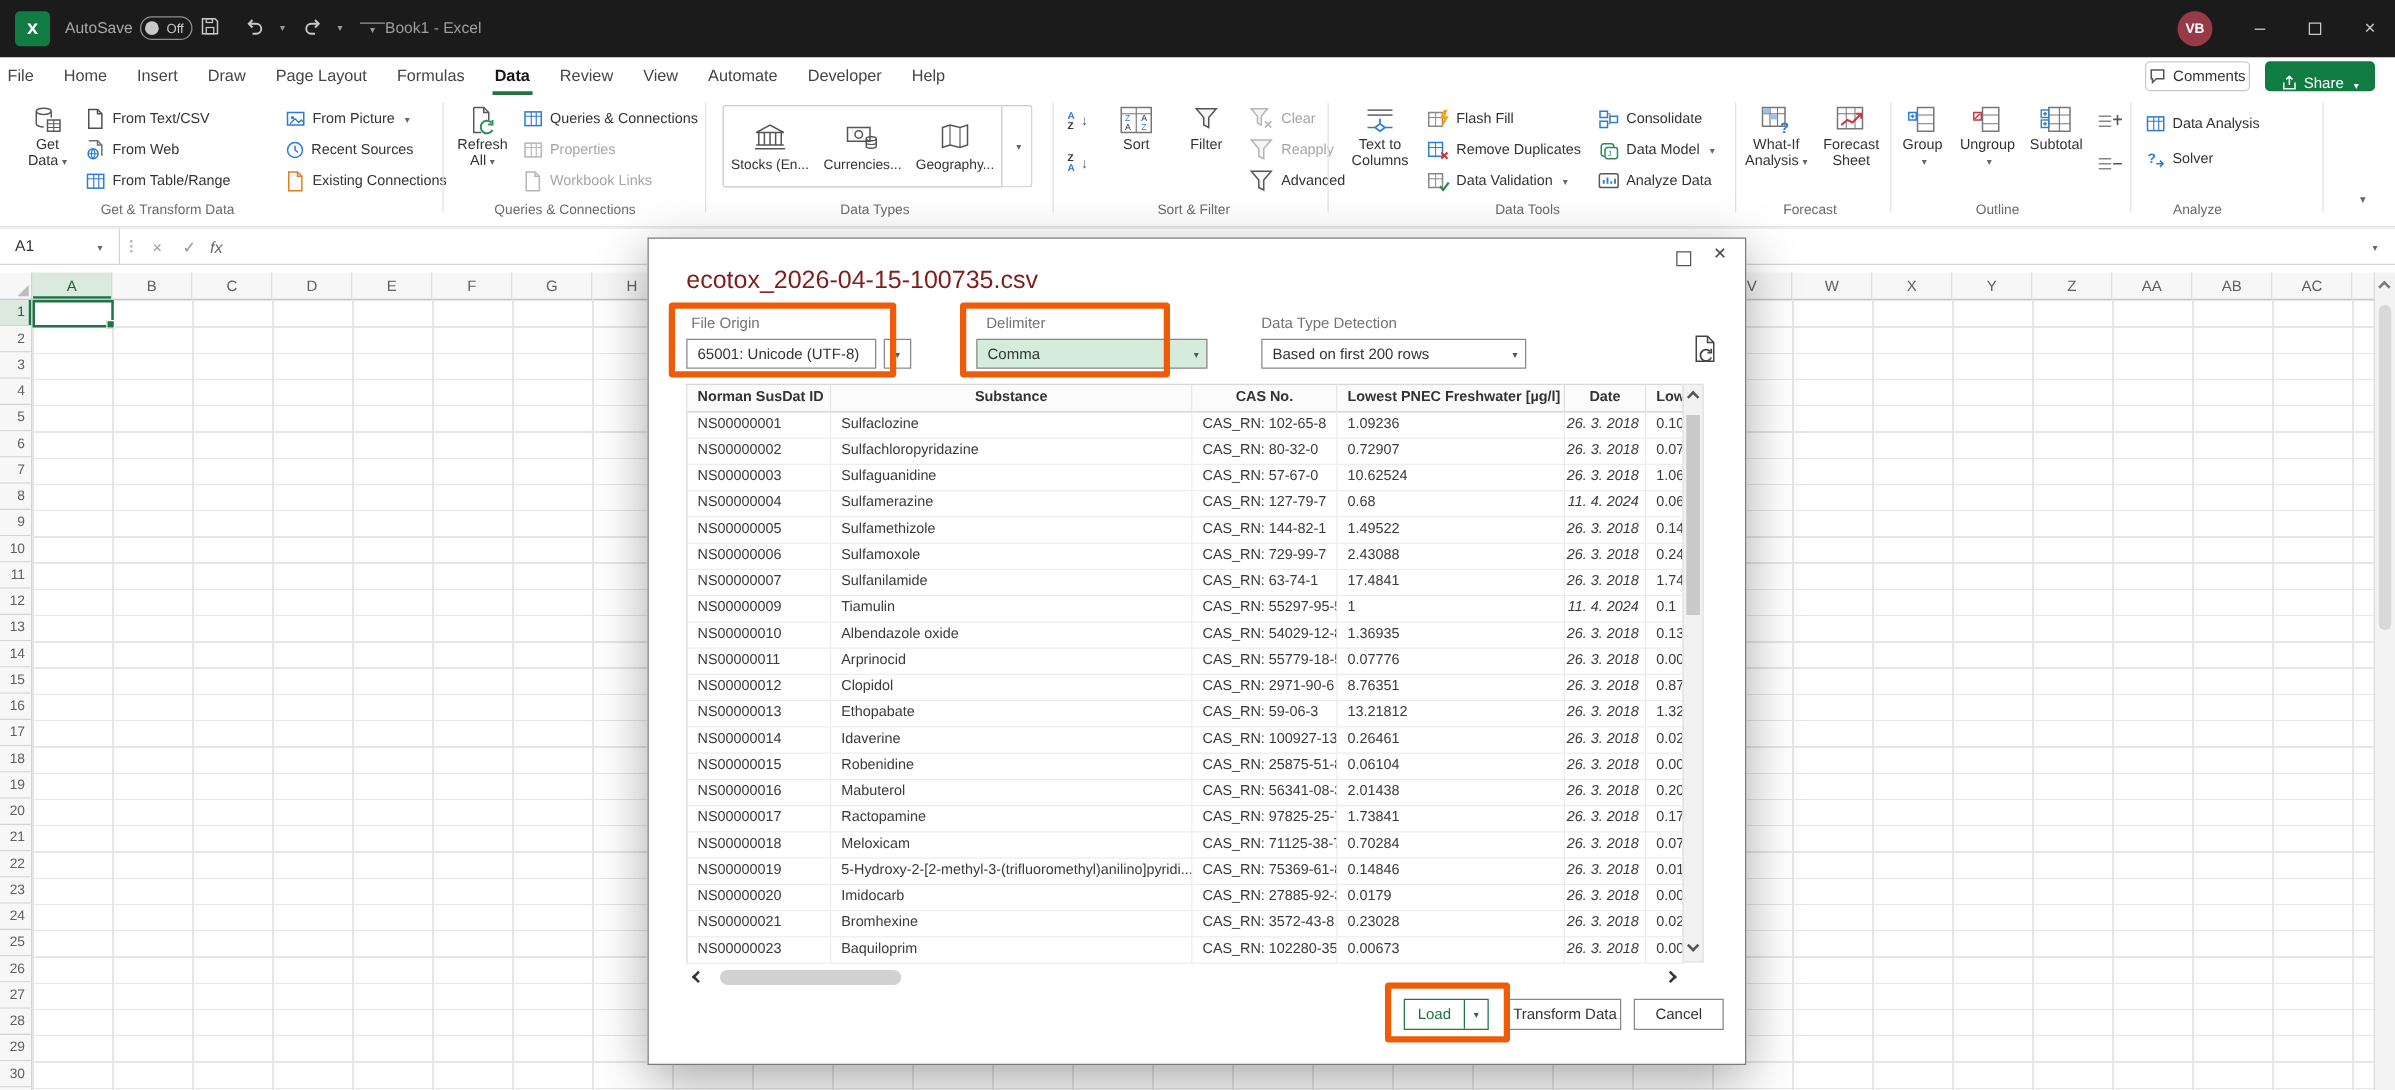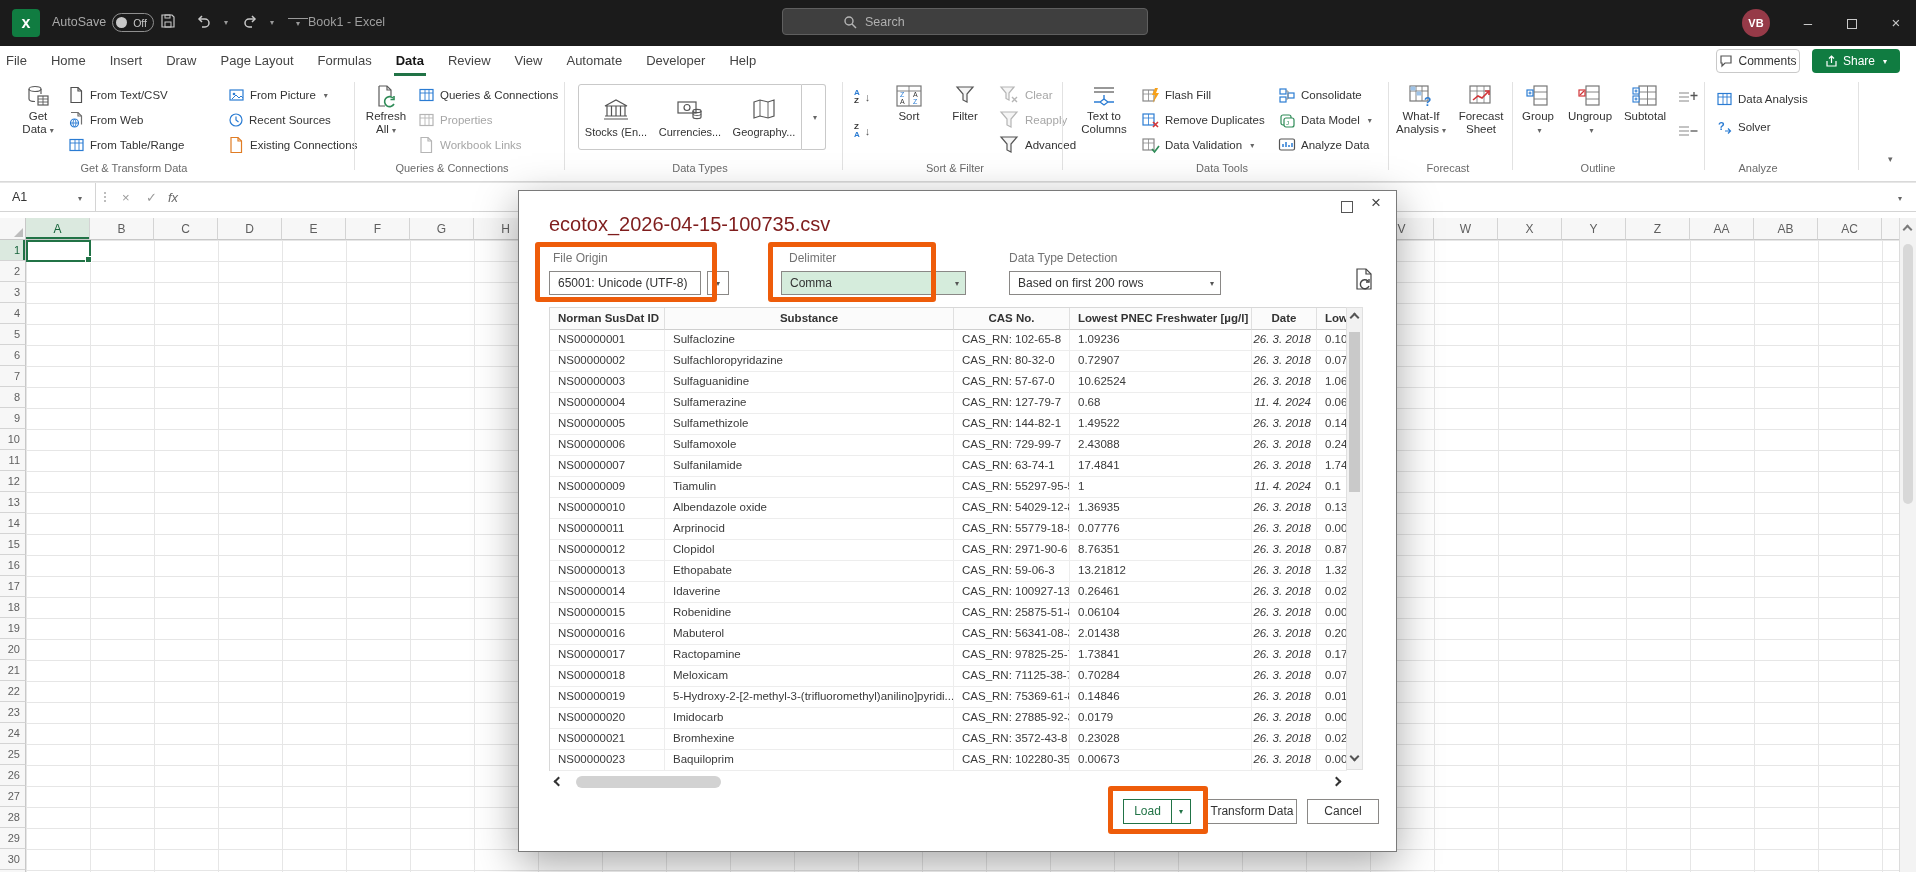--- a/index.html
+++ b/index.html
@@ -20,21 +20,21 @@
 #avatar{position:absolute;left:1742px;top:9px;width:28px;height:28px;border-radius:50%;background:#963a48;color:#fff;font-size:11px;font-weight:bold;text-align:center;line-height:28px}
 .winbtn{position:absolute;top:0;width:44px;height:46px;color:#c9c9c9;text-align:center;line-height:46px;font-size:15px}
 #btn-max i{display:inline-block;width:10px;height:10px;border:1.4px solid #c9c9c9;vertical-align:middle}
 
 #menubar{position:absolute;left:0;top:46px;width:1916px;height:30px;background:#fff}
 #menu-tabs{display:flex;gap:20px;padding-left:4px;height:30px;align-items:center}
 .tab{font-size:13px;color:#444;position:relative;padding:0 2px;height:30px;line-height:30px;white-space:nowrap}
 .tab.active{color:#161616;font-weight:bold}
 .tab.active::after{content:"";position:absolute;left:0;right:0;bottom:0;height:3px;background:#217346}
 #comments-btn{position:absolute;left:1716px;top:3px;width:84px;height:24px;border:1px solid #c9c9c9;border-radius:4px;display:flex;align-items:center;justify-content:center;gap:5px;font-size:12px;color:#333;background:#fff}
-#share-btn{position:absolute;left:1812px;top:3px;width:88px;height:24px;background:#107c41;border-radius:4px;display:flex;align-items:center;justify-content:center;gap:5px;font-size:12px;color:#fff}
+#share-btn{position:absolute;left:1812px;top:3px;width:88px;height:24px;background:#107c41;border-radius:4px;display:flex;align-items:flex-end;justify-content:center;gap:5px;font-size:12px;color:#fff}
 
 #ribbon{position:absolute;left:0;top:76px;width:1916px;height:106px;background:#fff;border-bottom:1px solid #d9d9d9}
 .vsep{position:absolute;top:6px;height:88px;width:1px;background:#e2e2e2}
 .grp-label{position:absolute;top:86px;transform:translateX(-50%);font-size:11px;color:#6a6a6a;white-space:nowrap}
 .rbb{position:absolute;top:6px;height:78px;display:flex;flex-direction:column;align-items:center;text-align:center;font-size:11.5px;color:#333}
 .rbb .ic{height:26px;margin-top:2px}
 .rbb .l1,.rbb .l2{line-height:13px;white-space:nowrap}
 .rbs{position:absolute;height:22px;display:flex;align-items:center;gap:5px;font-size:11.5px;color:#333;white-space:nowrap}
 .rbs.dis{color:#a6a6a6}
 .car{font-size:8px;color:#666;margin-left:3px}
@@ -136,29 +136,20 @@
     <span class="qat car-s" style="left:216px;top:18px">▾</span>
     <span class="qat ic" style="left:242px">
         <svg width="16" height="16" viewBox="0 0 16 16">
           <path d="M13 6H7a4 4 0 1 0 0 8h3" stroke="#c9c9c9" stroke-width="1.5" fill="none"></path>
           <path d="M10 3l3 3-3 3" stroke="#c9c9c9" stroke-width="1.5" fill="none"></path>
         </svg>
       </span>
     <span class="qat car-s" style="left:262px;top:18px">▾</span>
     <span class="qat car-s" style="left:288px;top:18px;border-top:1.5px solid #9a9a9a">▾</span>
     <span id="book-title">Book1 - Excel</span>
-    <div id="search-box">
-      <span class="ic">
-          <svg width="14" height="14" viewBox="0 0 14 14">
-            <circle cx="6" cy="6" r="4" fill="none" stroke="#b5b5b5" stroke-width="1.4"></circle>
-            <path d="M9 9l4 4" stroke="#b5b5b5" stroke-width="1.4"></path>
-          </svg>
-        </span>
-      <span>Search</span>
-    </div>
     <div id="avatar">VB</div>
     <div class="winbtn" id="btn-min" style="left:1786px">–</div>
     <div class="winbtn" id="btn-max" style="left:1830px"><i></i></div>
     <div class="winbtn" id="btn-close" style="left:1874px">×</div>
   </div>
 
   <div id="menubar">
     <div id="menu-tabs">
         <div class="tab">File</div>
         <div class="tab">Home</div>

